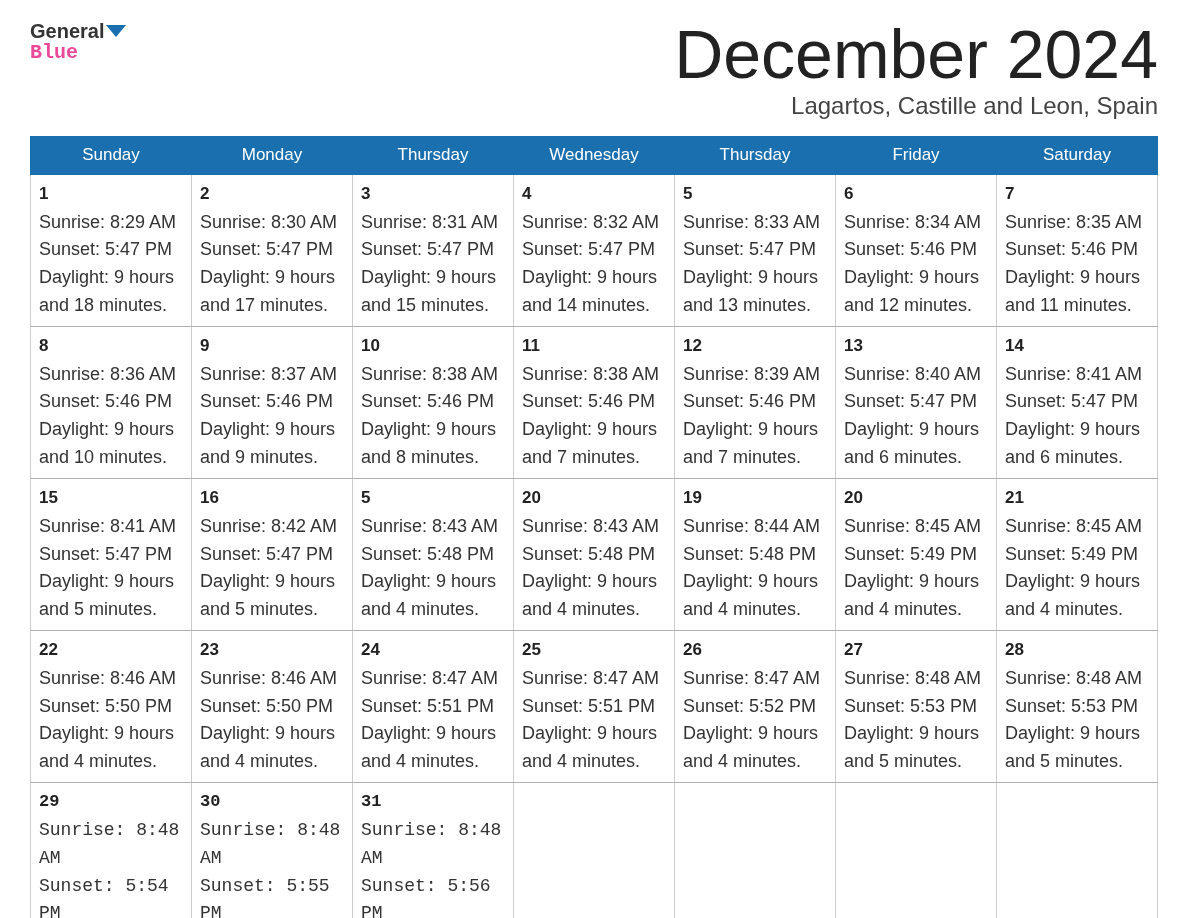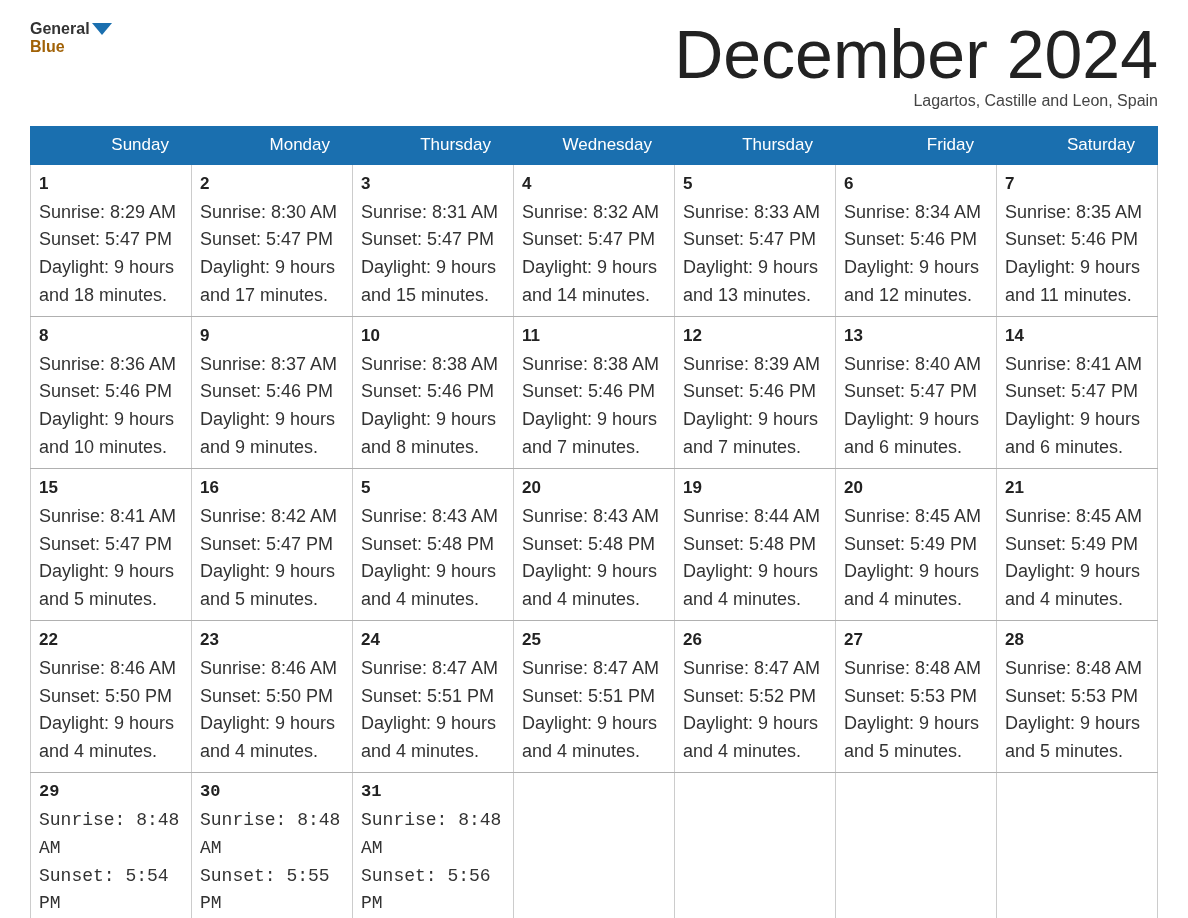--- a/index.html
+++ b/index.html
@@ -12,29 +12,30 @@
     }
     .header {
       display: flex;
       justify-content: space-between;
       align-items: flex-start;
       margin-bottom: 16px;
     }
     .logo {
       display: flex;
       flex-direction: column;
-      font-size: 16px;
+      font-size: 20px;
       font-weight: bold;
       line-height: 1.1;
     }
     .logo-general {
       color: #333;
     }
     .logo-blue {
-      color: #a16207;
+      color: #ec4899;
+      font-family: Liberation Mono, monospace;
     }
     .logo-triangle {
       display: inline-block;
       width: 0;
       height: 0;
       border-left: 10px solid transparent;
       border-right: 10px solid transparent;
       border-top: 12px solid #1a6faf;
       margin-left: 2px;
       vertical-align: middle;
@@ -46,35 +47,35 @@
     .title-block {
       text-align: right;
     }
     .month-title {
       font-size: 68px;
       font-weight: normal;
       color: #222;
       line-height: 1;
     }
     .location {
-      font-size: 16px;
+      font-size: 24px;
       color: #444;
       margin-top: 4px;
     }
     .calendar {
       width: 100%;
       border-collapse: collapse;
     }
     .calendar th {
       background-color: #1a6faf;
       color: #fff;
       font-size: 17px;
       font-weight: normal;
       padding: 8px 22px;
-      text-align: right;
+      text-align: center;
       border: 1px solid #1a6faf;
     }
     .calendar td {
       vertical-align: top;
       border: 1px solid #ccc;
       padding: 6px 8px;
       width: 14.28%;
       min-height: 110px;
       font-size: 13px;
       color: #333;

